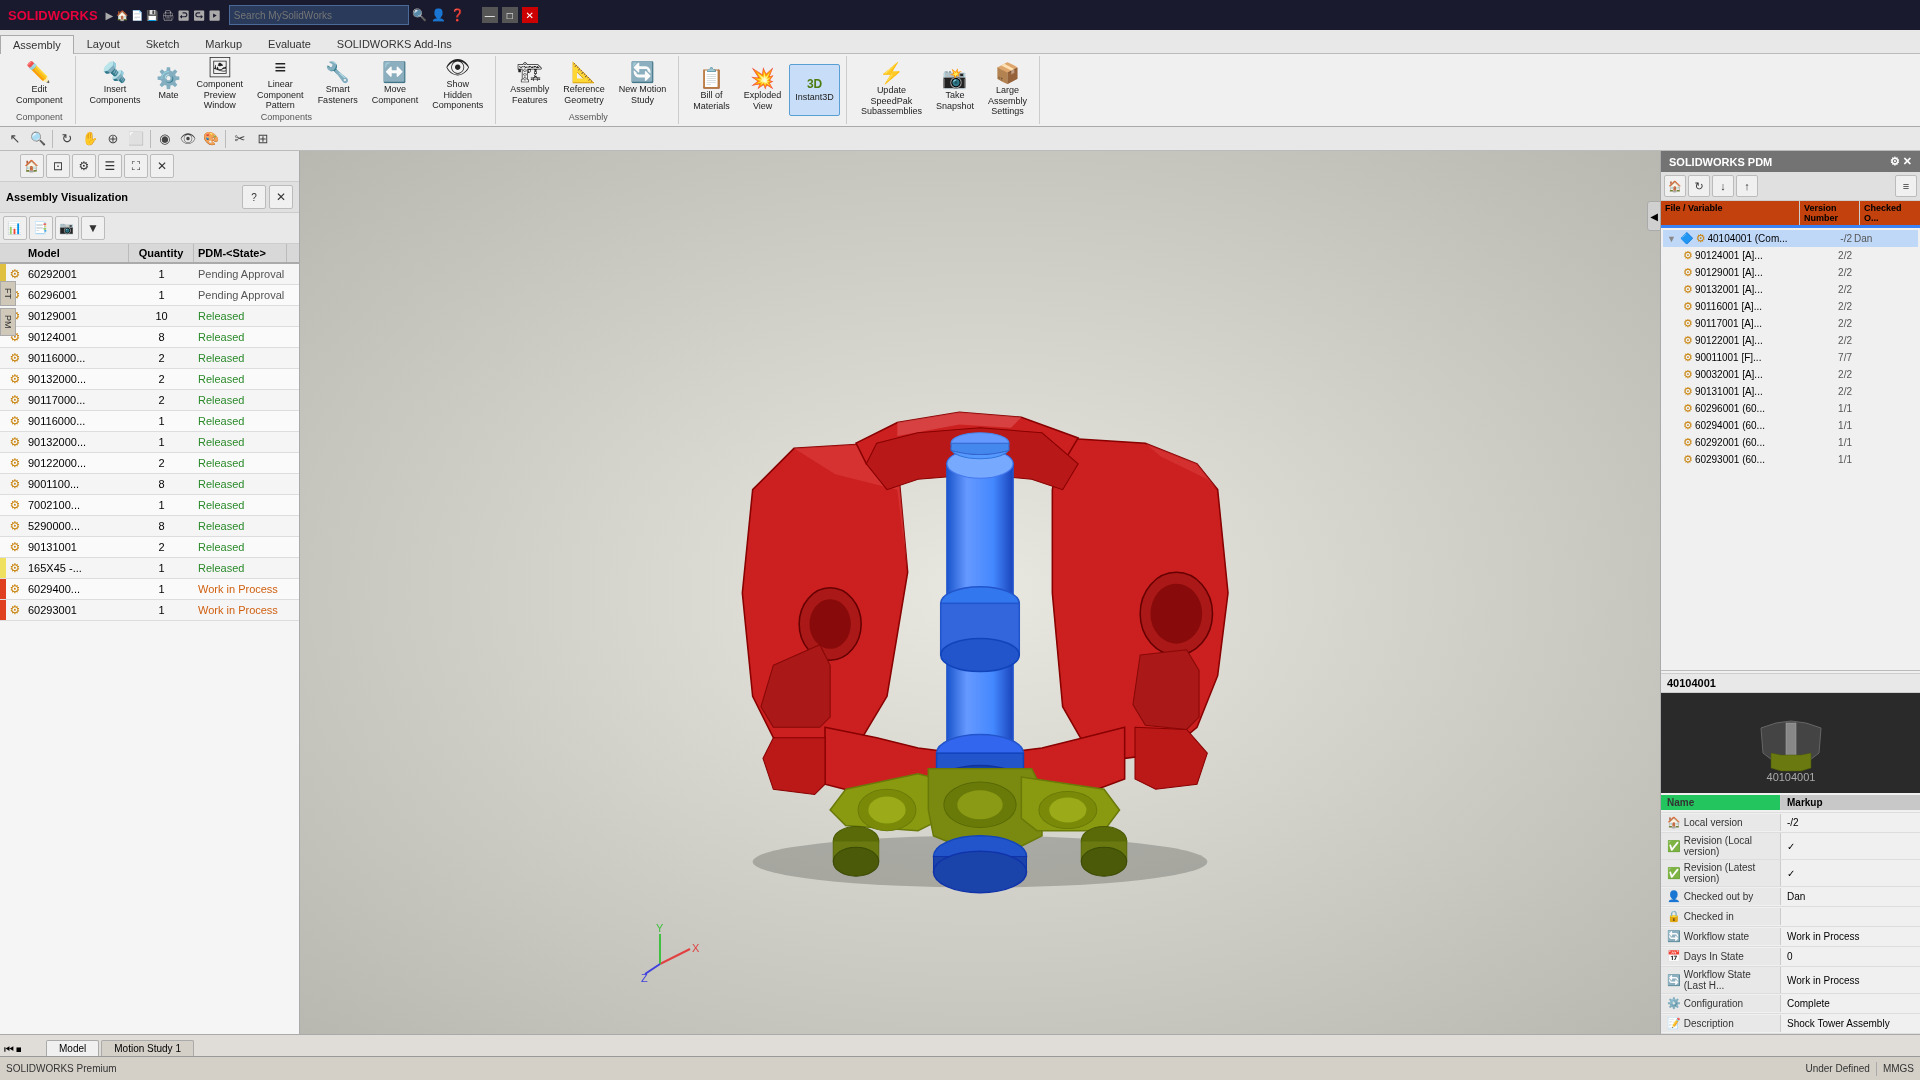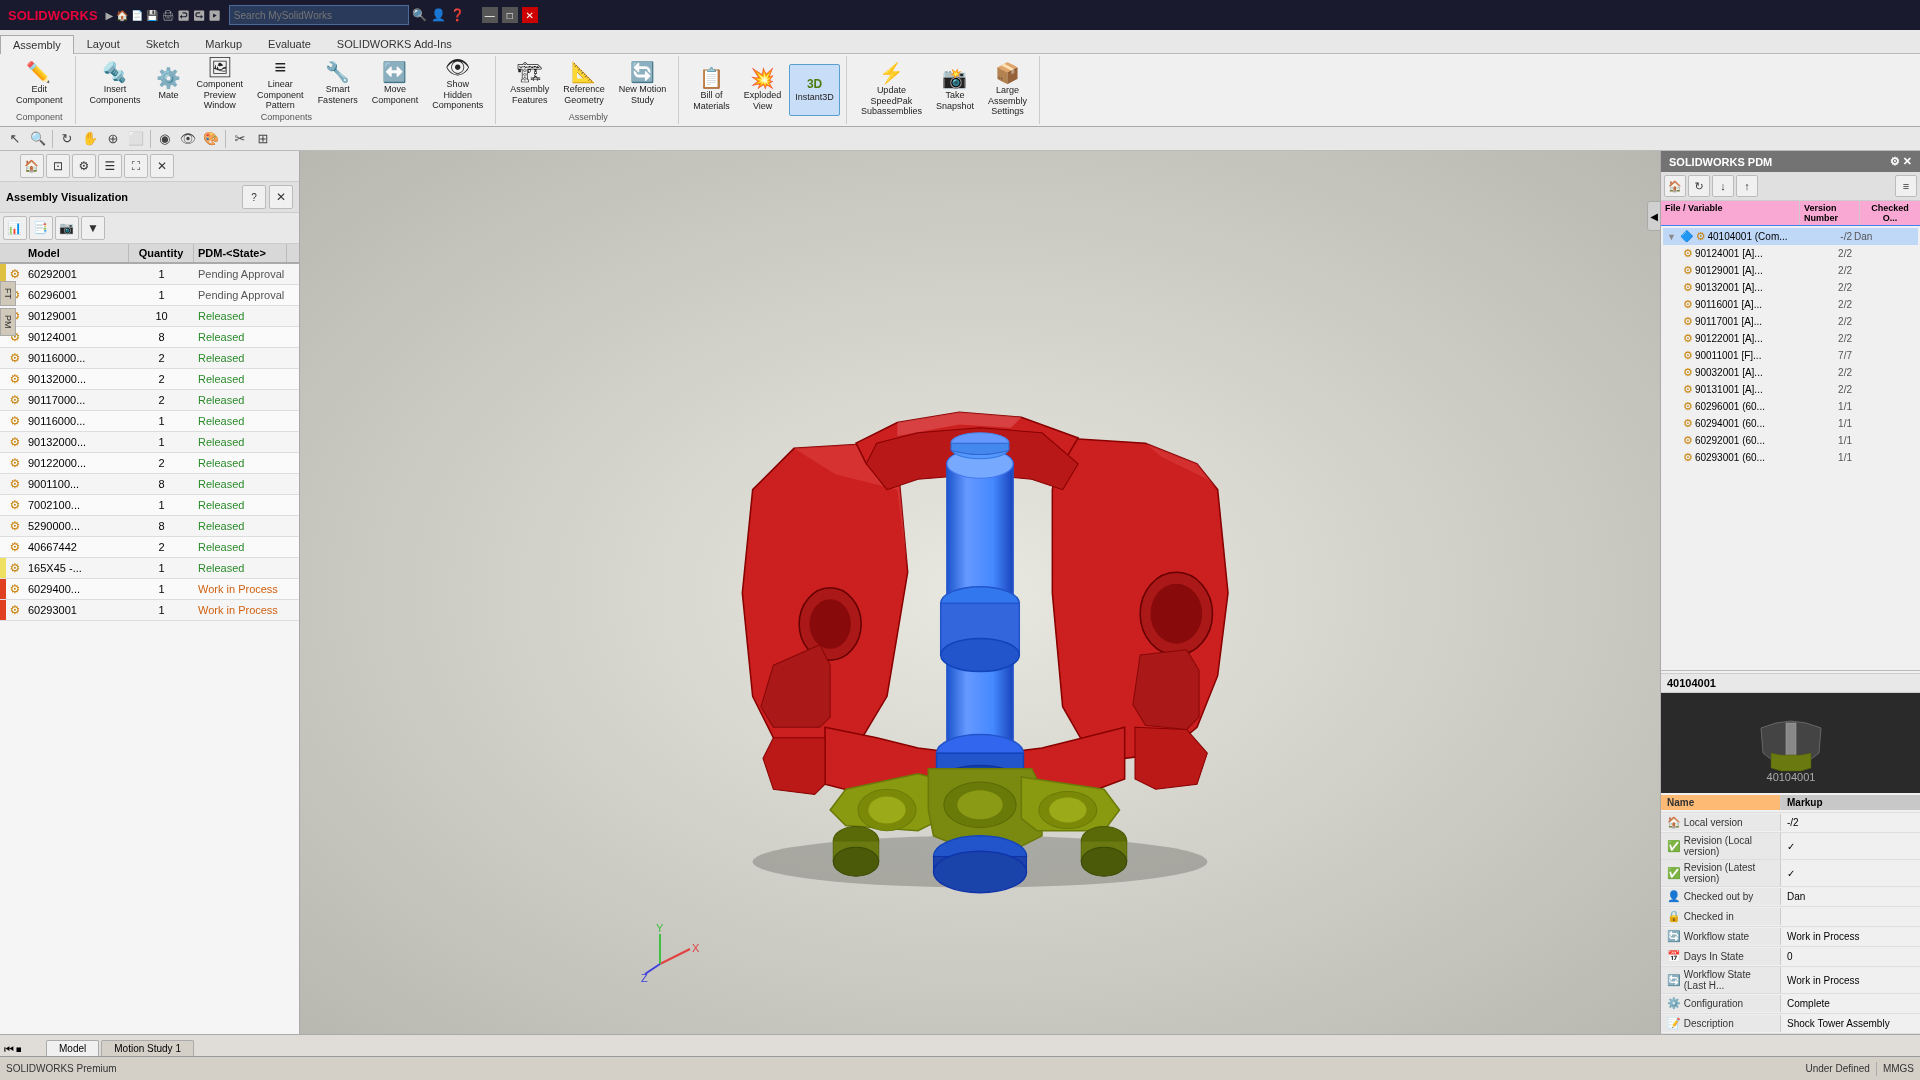--- a/index.html
+++ b/index.html
@@ -625,21 +625,21 @@
           <div class="table-row">
     <div style="width:6px;background:transparent;min-height:20px;flex-shrink:0;"></div>
     <div class="cell-icon">⚙</div>
     <div class="row-cell col-title">5290000...</div>
     <div class="row-cell col-qty" style="text-align:center;">8</div>
     <div class="row-cell col-state status-released">Released</div>
   </div>
           <div class="table-row alt">
     <div style="width:6px;background:transparent;min-height:20px;flex-shrink:0;"></div>
     <div class="cell-icon">⚙</div>
-    <div class="row-cell col-title">40667442</div>
+    <div class="row-cell col-title">90131001</div>
     <div class="row-cell col-qty" style="text-align:center;">2</div>
     <div class="row-cell col-state status-released">Released</div>
   </div>
           <div class="table-row">
     <div style="width:6px;background:#f0e060;min-height:20px;flex-shrink:0;"></div>
     <div class="cell-icon">⚙</div>
     <div class="row-cell col-title">165X45 -...</div>
     <div class="row-cell col-qty" style="text-align:center;">1</div>
     <div class="row-cell col-state status-released">Released</div>
   </div>
@@ -774,24 +774,24 @@
 
     <div class="pdm-toolbar">
       <div class="pdm-icon-btn">🏠</div>
       <div class="pdm-icon-btn">↻</div>
       <div class="pdm-icon-btn">↓</div>
       <div class="pdm-icon-btn">↑</div>
       <div style="flex:1;"></div>
       <div class="pdm-icon-btn">≡</div>
     </div>
 
-    <div style="display:flex;background:#f9a8d4;border-bottom:1px solid #3b82f6;">
+    <div style="display:flex;background:#c2410c;border-bottom:3px solid #3b82f6;">
       <div style="flex:1;padding:2px 4px;font-size:9px;font-weight:bold;border-right:1px solid #ccc;">File / Variable</div>
       <div style="width:60px;padding:2px 4px;font-size:9px;font-weight:bold;border-right:1px solid #ccc;">Version Number</div>
-      <div style="width:60px;padding:2px 4px;font-size:9px;font-weight:bold;text-align:center;">Checked O...</div>
+      <div style="width:60px;padding:2px 4px;font-size:9px;font-weight:bold;">Checked O...</div>
     </div>
 
     <div class="pdm-tree">
 
       <div class="pdm-tree-item selected">
         <span style="font-size:9px;color:#888;margin-right:2px;">▼</span>
         <span class="pdm-item-icon blue">🔷</span>
         <span class="pdm-item-icon" style="color:#c8820a;">⚙</span>
         <span class="pdm-item-label">40104001 (Com...</span>
         <span class="pdm-item-version">-/2</span>
@@ -888,21 +888,21 @@
 
         <path d="M 20 25 L 35 20 L 50 18 L 65 20 L 80 25 L 78 50 L 65 60 L 50 62 L 35 60 L 22 50 Z" fill="#444" stroke="#666" stroke-width="1"></path>
         <rect x="45" y="20" width="10" height="40" fill="#888" stroke="#aaa" stroke-width="0.5"></rect>
         <path d="M 30 50 L 40 52 L 60 52 L 70 50 L 70 65 L 60 68 L 40 68 L 30 65 Z" fill="#6a7a10" stroke="#4a5a08" stroke-width="0.5"></path>
         <text x="50" y="78" text-anchor="middle" font-size="7" fill="#aaa">40104001</text>
       </svg>
     </div>
 
     <div class="pdm-properties">
       <div class="pdm-prop-row">
-        <div class="pdm-prop-label" style="font-weight:bold;background:#fdba74;">Name</div>
+        <div class="pdm-prop-label" style="font-weight:bold;background:#22c55e;">Name</div>
         <div class="pdm-prop-value" style="font-weight:bold;background:#c8c8c8;">Markup</div>
       </div>
 
       <div id="pdm-properties-rows">
           <div class="pdm-prop-row">
     <div class="pdm-prop-label">
       <span class="pdm-prop-icon ">🏠</span>
       Local version
     </div>
     <div class="pdm-prop-value">-/2</div>

